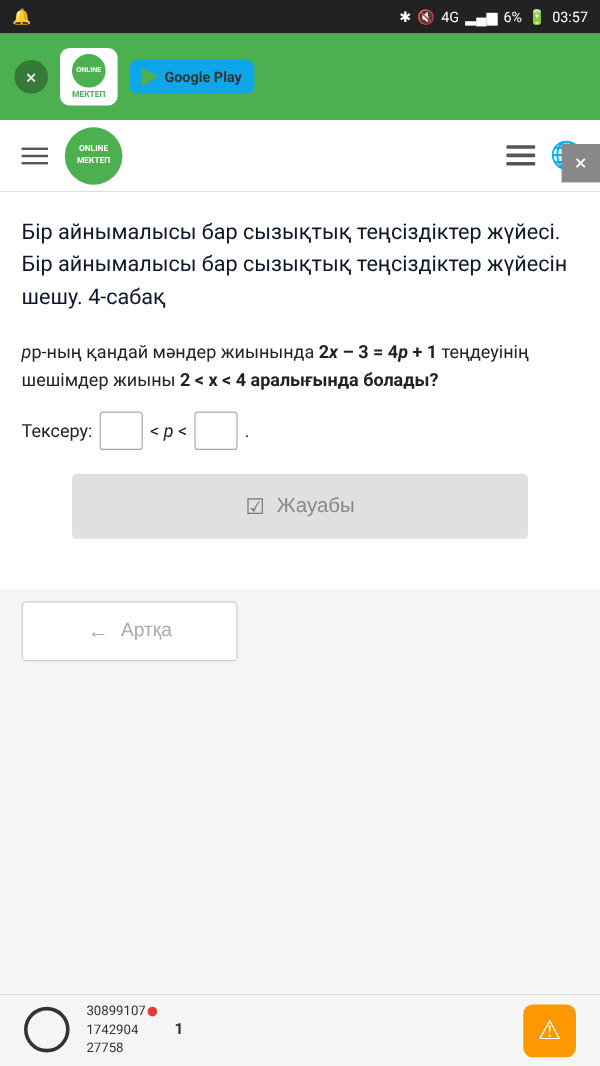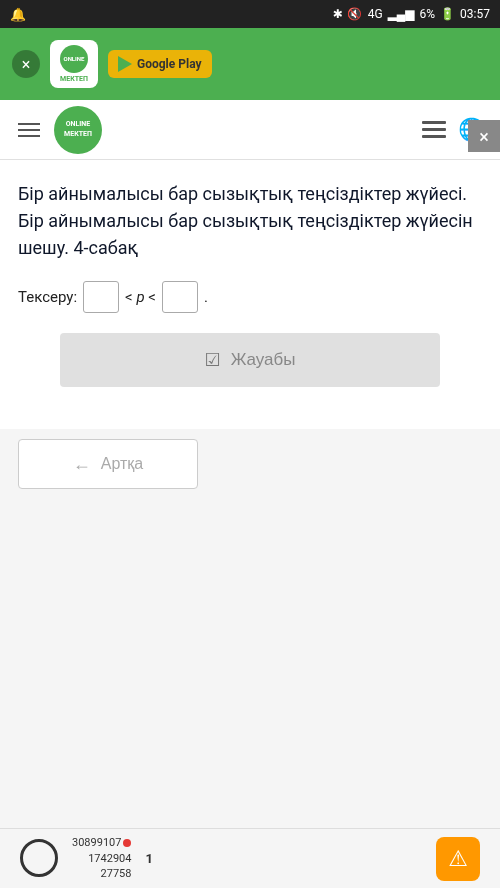--- a/index.html
+++ b/index.html
@@ -83,21 +83,21 @@
       background: rgba(0,0,0,0.3);
       display: flex;
       align-items: center;
       justify-content: center;
       color: #fff;
       font-size: 16px;
       cursor: pointer;
       flex-shrink: 0;
     }
     .google-play-btn {
-      background: #eab308;
+      background: #0ea5e9;
       border-radius: 6px;
       padding: 6px 10px;
       display: flex;
       align-items: center;
       gap: 5px;
       font-size: 12px;
       color: #333;
       font-weight: bold;
       flex-shrink: 0;
       cursor: pointer;
@@ -309,21 +309,20 @@
       font-size: 10px;
       color: #333;
       cursor: pointer;
     }
     .bottom-numbers {
       display: flex;
       flex-direction: column;
       font-size: 11px;
       color: #333;
       line-height: 1.4;
-      align-items: flex-end;
     }
     .bottom-num-row { display: flex; align-items: center; gap: 2px; }
     .red-dot { width: 8px; height: 8px; border-radius: 50%; background: #e53935; display: inline-block; }
     .bottom-page { font-size: 13px; color: #333; font-weight: bold; }
     .warning-btn {
       width: 44px;
       height: 44px;
       background: #ff9800;
       border-radius: 8px;
       display: flex;
@@ -387,20 +386,23 @@
     <span></span>
   </div>
   <div class="nav-globe">🌐</div>
   <div class="nav-close-btn">×</div>
 </div>
 
 <div class="content">
   <div class="lesson-title">Бір айнымалысы бар сызықтық теңсіздіктер жүйесі. Бір айнымалысы бар сызықтық теңсіздіктер жүйесін шешу. 4-сабақ</div>
 
   <div class="question-block">
+    <div class="question-text">
+      <em>p</em><span>p-ның қандай мәндер жиынында </span><span><strong>2<em>x</em> – 3 = 4<em>p</em> + 1</strong></span><span> теңдеуінің шешімдер жиыны </span><strong>2 &lt; x &lt; 4</strong><strong> аралығында болады?</strong>
+    </div>
     <div class="answer-row">
       <span class="answer-label">Тексеру:</span>
       <input class="answer-input" type="text" maxlength="3" style="">
       <span class="answer-sym">&lt; <em>p</em> &lt;</span>
       <input class="answer-input" type="text" maxlength="3" style="">
       <span class="answer-sym">.</span>
     </div>
   </div>
 
   <div class="check-section">

